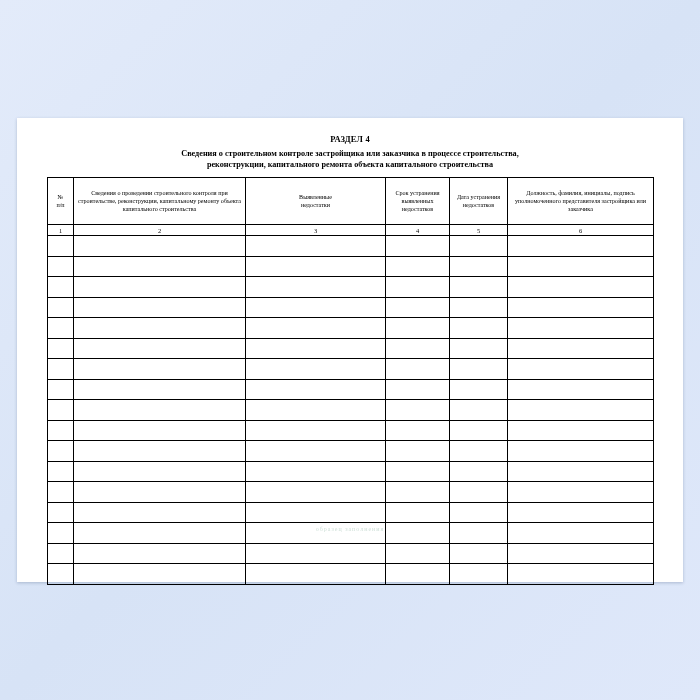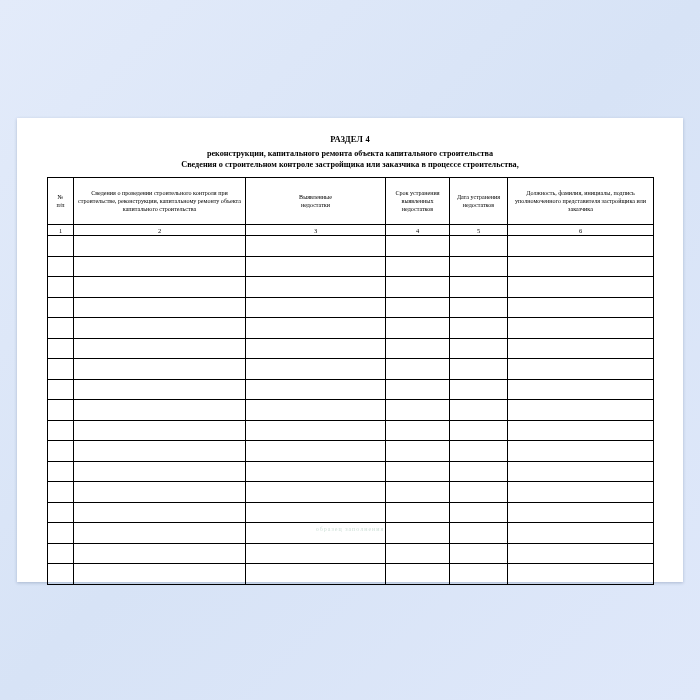--- a/index.html
+++ b/index.html
@@ -106,22 +106,22 @@
 <body>
 
 <div id="stage">
 
   <div class="sheet">
     <div class="sheet-inner">
 
       <div class="doc-section-title">РАЗДЕЛ 4</div>
 
       <div class="doc-title">
+        <div>Сведения о строительном контроле застройщика или заказчика  в процессе строительства,</div>
         <div>реконструкции, капитального ремонта  объекта капитального строительства</div>
-        <div>Сведения о строительном контроле застройщика или заказчика  в процессе строительства,</div>
       </div>
 
       <table class="register">
         <colgroup>
           <col class="col1">
             <col class="col2">
             <col class="col3">
             <col class="col4">
             <col class="col5">
             <col class="col6">

